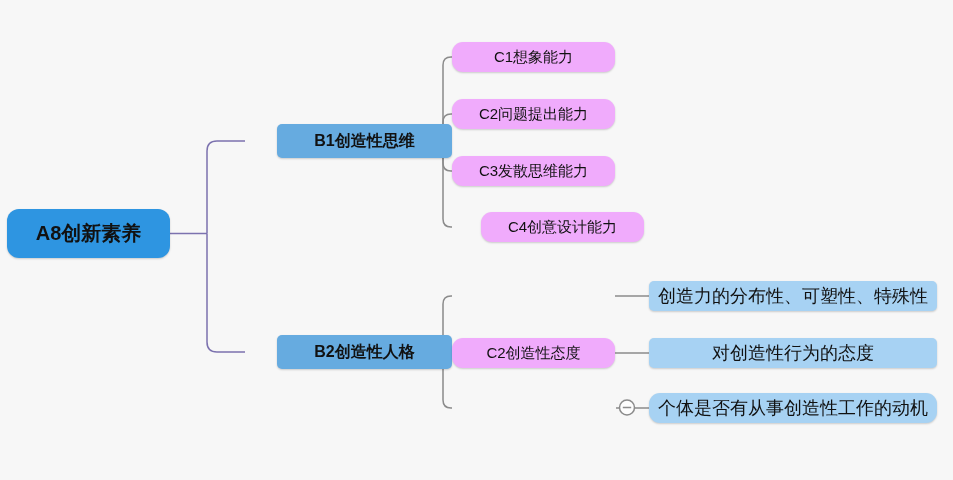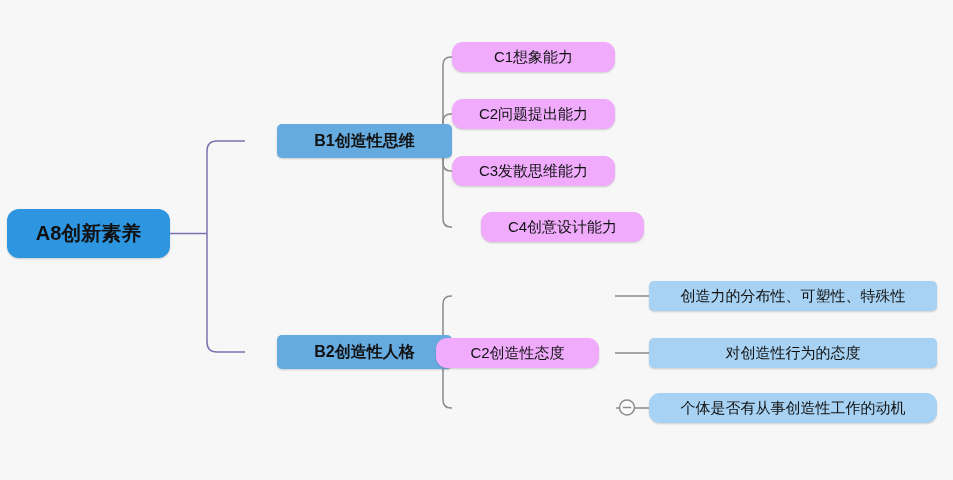--- a/index.html
+++ b/index.html
@@ -60,27 +60,27 @@
     width: 163px; height: 30px;
     background: #f0abfc;
     border-radius: 11px;
     font-size: 15px;
   }
   .c11 { left: 452px; top: 42px; }
   .c12 { left: 452px; top: 99px; }
   .c13 { left: 452px; top: 156px; }
   .c14 { left: 452px; top: 212px; margin-left: 29px; }
   .c21 { left: 452px; top: 281px; }
-  .c22 { left: 436px; top: 338px; text-align: center; }
+  .c22 { left: 452px; top: 338px; text-align: center; }
   .c23 { left: 452px; top: 393px; }
   .detail-node {
     width: 288px; height: 30px;
     background: #a7d2f3;
     border-radius: 5px;
-    font-size: 15px;
+    font-size: 18px;
   }
   .d1 { left: 649px; top: 281px; }
   .d2 { left: 649px; top: 338px; }
   .d3 { left: 649px; top: 393px; border-radius: 11px; }
 </style>
 </head>
 <body>
 
 <div class="canvas">
 

